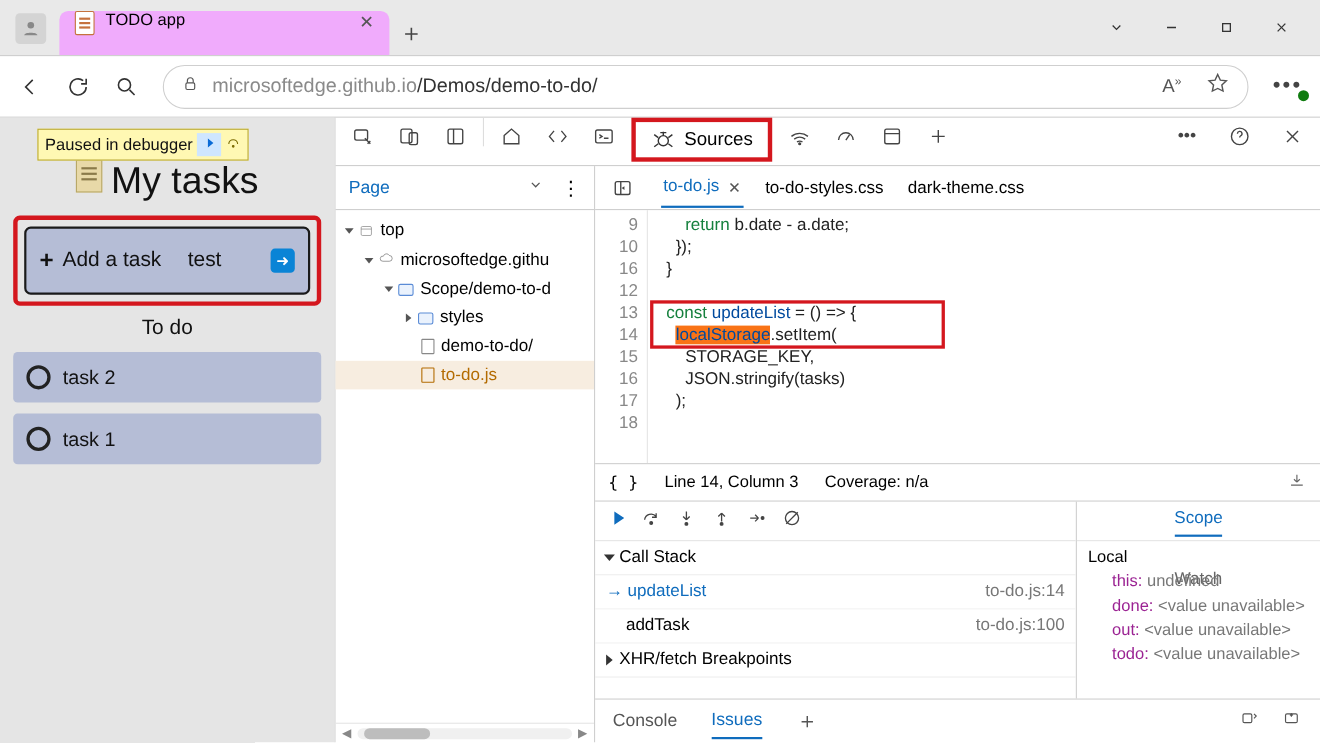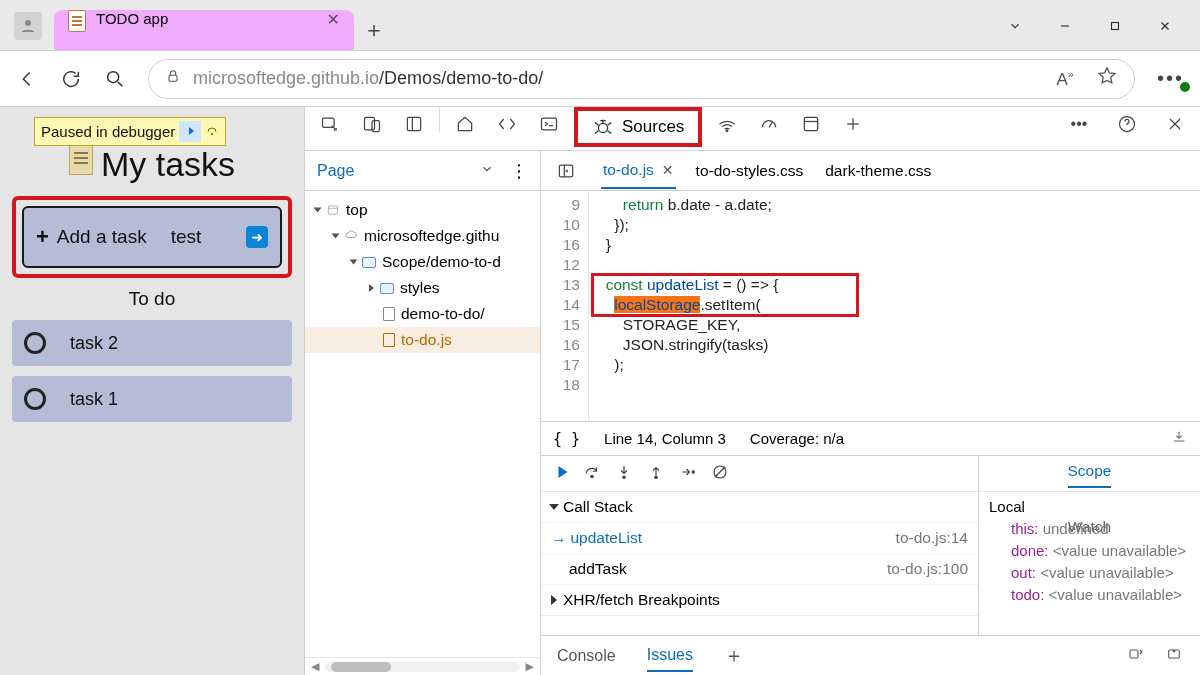--- a/index.html
+++ b/index.html
@@ -37,21 +37,21 @@
 .debugger-banner .play { background: #cfe6ff; padding: 2px 4px; }
 .debugger-banner .play svg, .debugger-banner .step svg { width: 14px; height: 12px; }
 .todo-title { font-size: 34px; font-weight: 400; text-align: center; margin: 26px 0 12px; display: flex; justify-content: center; gap: 8px; }
 .todo-title .note { width: 24px; height: 30px; background: #e8d9a8; border: 1px solid #b8a868; position: relative; }
 .todo-title .note::before { content: ""; position: absolute; top: 6px; left: 4px; right: 4px; height: 2px; background: #8a7a4a; box-shadow: 0 5px 0 #8a7a4a, 0 10px 0 #8a7a4a; }
 .add-row { border: 4px solid #d4171e; border-radius: 6px; padding: 6px; margin-bottom: 10px; }
 .add-inner { background: #b5bdd6; border: 2px solid #1a1a1a; border-radius: 6px; height: 62px; display: flex; align-items: center; padding: 0 12px; gap: 8px; font-size: 19px; }
 .add-inner .plus { font-size: 22px; font-weight: 700; }
 .add-inner .go { margin-left: auto; width: 22px; height: 22px; background: #0a84d6; border-radius: 4px; display: flex; align-items: center; justify-content: center; color: #fff; font-size: 14px; }
 .section-h { text-align: center; font-size: 19px; margin: 10px 0; }
-.task { background: #b5bdd6; border-radius: 4px; height: 46px; display: flex; align-items: center; padding: 0 12px; gap: 24px; font-size: 18px; margin-bottom: 10px; }
+.task { background: #b5bdd6; border-radius: 4px; height: 46px; display: flex; align-items: center; padding: 0 12px; gap: 11px; font-size: 18px; margin-bottom: 10px; }
 .task .circle { width: 22px; height: 22px; border: 3px solid #222; border-radius: 50%; }
 
 
 .devtools { flex: 1; display: flex; flex-direction: column; border-left: 1px solid #cfcfcf; }
 .dt-tabs { height: 44px; border-bottom: 1px solid #cfcfcf; display: flex; align-items: flex-start; padding: 0 8px; gap: 8px; }
 .dt-ic { width: 34px; height: 34px; display: flex; align-items: center; justify-content: center; color: #444; }
 .dt-ic svg { width: 20px; height: 20px; stroke: #444; fill: none; stroke-width: 1.5; }
 .dt-sources { border: 4px solid #d4171e; height: 40px; display: flex; align-items: center; gap: 8px; padding: 0 14px; font-size: 17px; }
 .dt-sources svg { width: 22px; height: 22px; stroke: #333; fill: none; stroke-width: 1.4; }
 .dt-right { margin-left: auto; display: flex; gap: 14px; align-items: center; }

